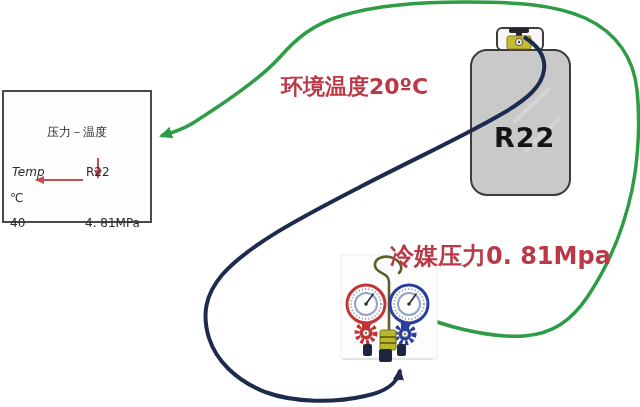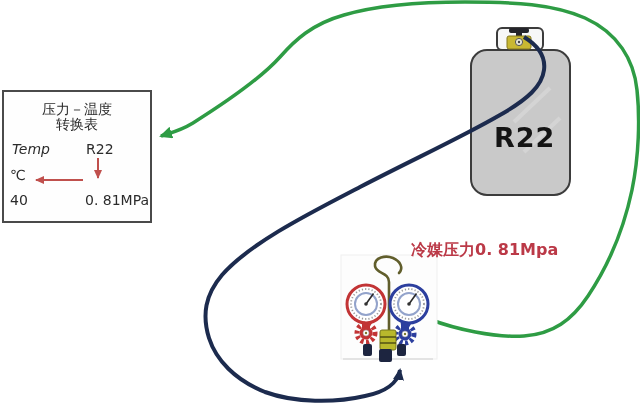--- a/index.html
+++ b/index.html
@@ -39,28 +39,28 @@
   .knob-blue{fill:var(--gauge-blue);}
   .knob-face{fill:#ffffff;stroke:#9a9a9a;stroke-width:.6px;}
   .knob-dot{fill:#7a7a2a;}
   .mani-body{fill:var(--manifold-yellow);stroke:#77771c;stroke-width:1px;}
   .mani-band{stroke:#4a4a12;stroke-width:1.4px;}
   .port{fill:var(--port-navy);}
 
   
   .tbox{position:absolute;left:2px;top:90px;width:150px;height:133px;border:2px solid var(--table-border);
         background:#fefefe;z-index:2;box-sizing:border-box;}
-  .tbox .txt{position:absolute;color:var(--table-text);font-size:14px;line-height:1.1;white-space:nowrap;}
+  .tbox .txt{position:absolute;color:var(--table-text);font-size:12px;line-height:1.1;white-space:nowrap;margin-top:24px;}
   .t-title{width:100%;text-align:center;font-size:12px;}
   .tarrows{position:absolute;left:0;top:0;}
 
   
   .lbl{position:absolute;z-index:3;white-space:nowrap;font-weight:bold;}
   .lbl-ambient{left:281px;top:72px;font-size:22px;color:var(--label-red);}
-  .lbl-refrig{left:411px;top:240px;font-size:16px;color:var(--label-red);text-align:right;}
+  .lbl-refrig{left:390px;top:240px;font-size:24px;color:var(--label-red);text-align:right;}
   .lbl-r22{left:494px;top:122px;width:54px;text-align:center;font-size:27px;color:#141414;letter-spacing:1px;}
 </style>
 </head>
 <body>
 
 <div class="stage">
 
   <svg class="scene" width="640" height="407" viewBox="0 0 640 407">
     <defs>
       <marker id="mg" markerUnits="userSpaceOnUse" markerWidth="16" markerHeight="14" refX="11" refY="6" orient="auto">
@@ -161,24 +161,24 @@
     <svg class="tarrows" width="146" height="129" viewBox="0 0 146 129">
       <defs>
         <marker id="mr" markerUnits="userSpaceOnUse" markerWidth="11" markerHeight="10" refX="8" refY="4" orient="auto">
           <path d="M0,0 L9,4 L0,8 Z" class="ah-red"></path>
         </marker>
       </defs>
       <line class="red-arrow" x1="94" y1="66" x2="94" y2="86" marker-end="url(#mr)"></line>
       <line class="red-arrow" x1="79" y1="88" x2="32" y2="88" marker-end="url(#mr)"></line>
     </svg>
     <div class="txt t-title" style="top:10px;">压力－温度</div>
-    <div class="txt t-title" style="top:25px;">转换表</div>
     <div class="txt" style="left:8px;top:50px;font-style:italic;">Temp</div>
     <div class="txt" style="left:82px;top:50px;">R22</div>
     <div class="txt" style="left:6px;top:76px;">℃</div>
     <div class="txt" style="left:6px;top:101px;">40</div>
-    <div class="txt" style="left:81px;top:101px;">0. 81MPa</div>
+    <div class="txt" style="left:81px;top:101px;">4. 81MPa</div>
   </div>
 
+  <div class="lbl lbl-ambient">环境温度20ºC</div>
   <div class="lbl lbl-refrig">冷媒压力0. 81Mpa</div>
   <div class="lbl lbl-r22">R22</div>
 
 </div>
 
 </body></html>

